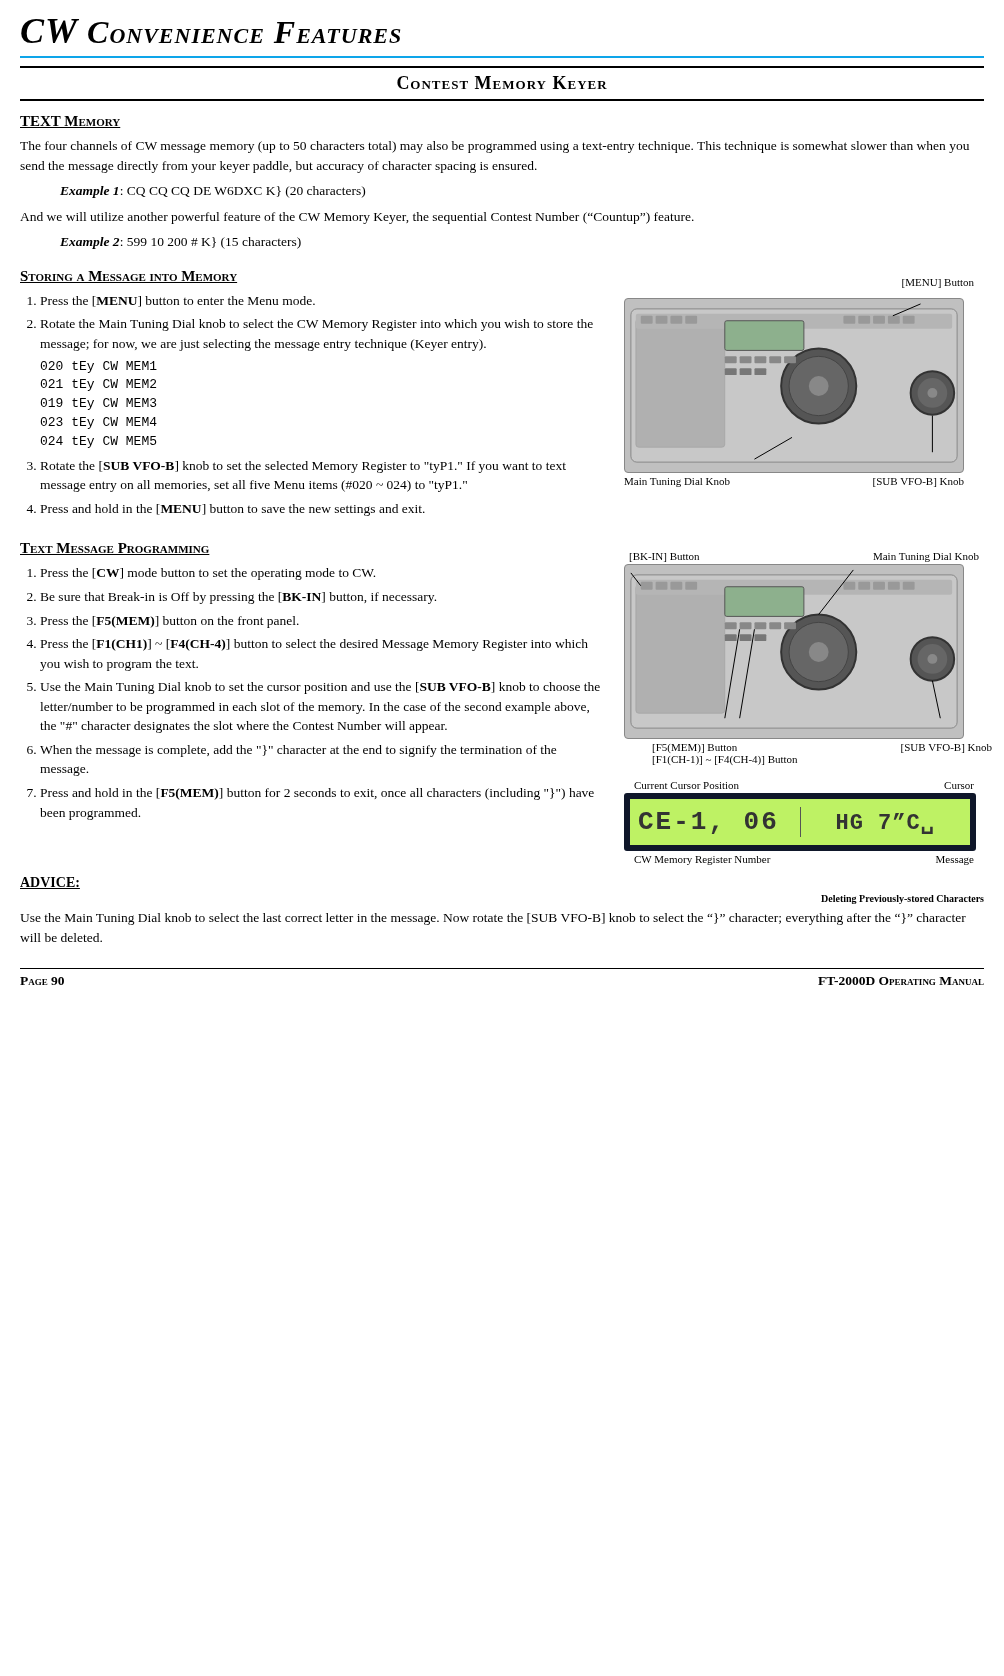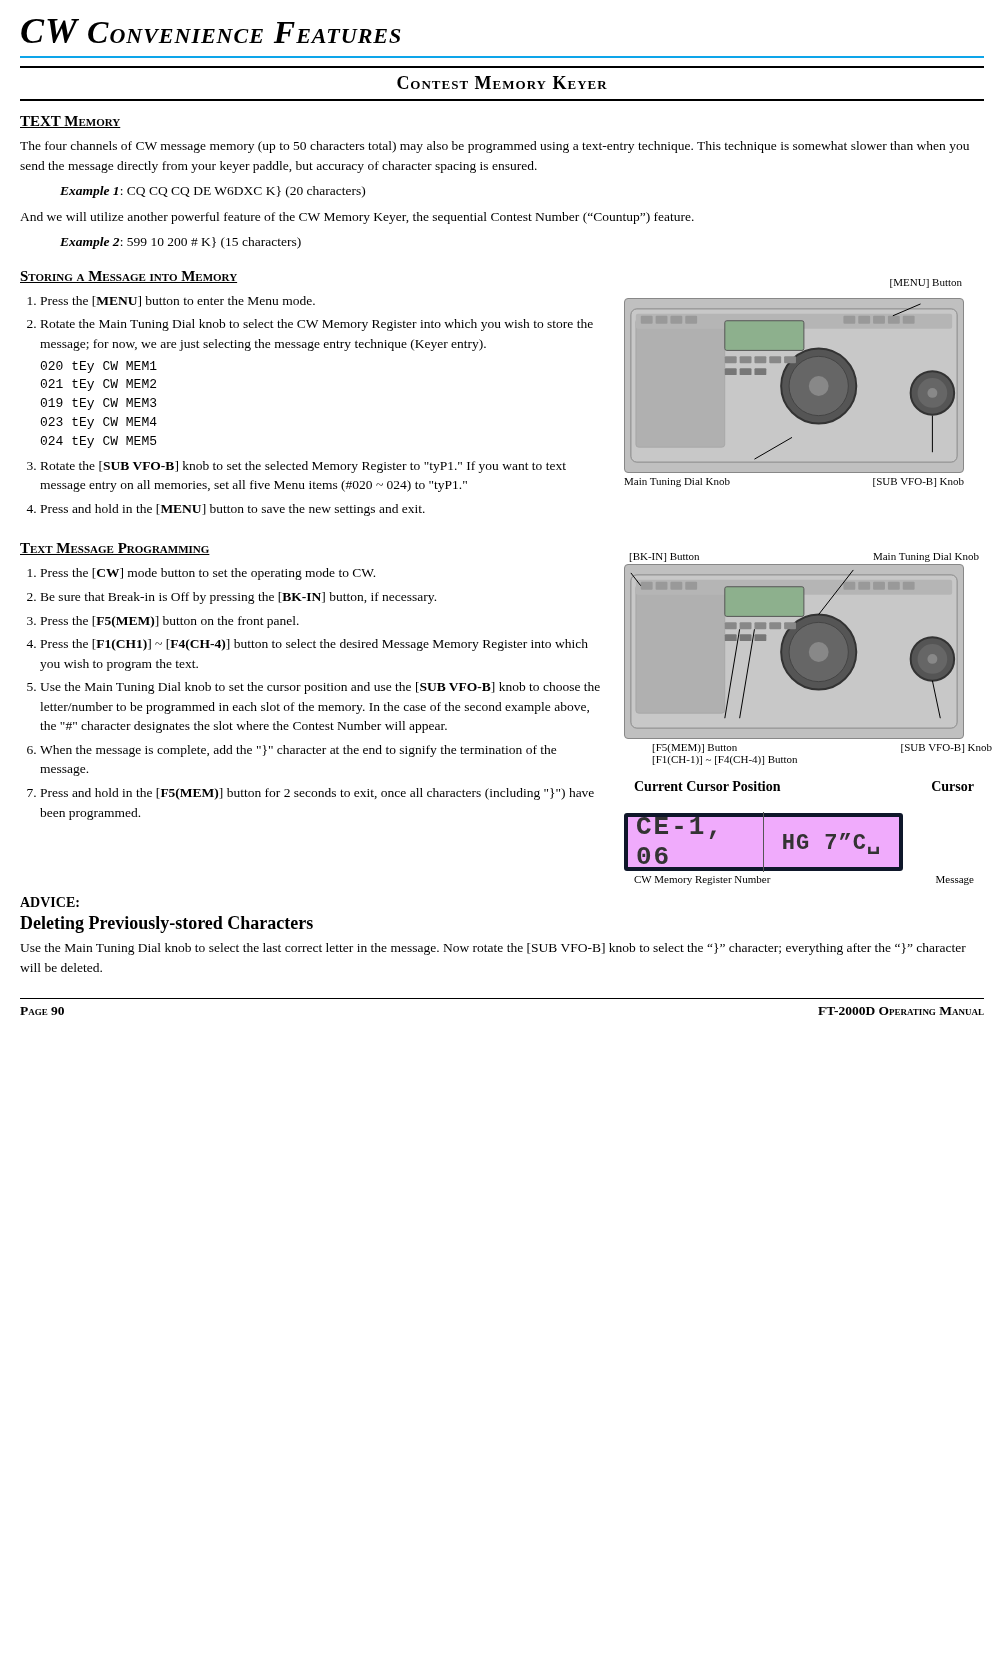--- a/index.html
+++ b/index.html
@@ -75,27 +75,29 @@
       margin-bottom: 4px;
     }
     .mono {
       font-family: 'Courier New', monospace;
       font-size: 13px;
     }
     .advice-title {
       font-size: 14px;
       font-weight: bold;
       font-variant: small-caps;
+      text-decoration: underline;
       margin-top: 2px;
       margin-bottom: 2px;
     }
     .advice-subtitle {
       font-weight: bold;
-      font-size: 18px;
+      font-size: 10px;
       margin-bottom: 4px;
+      text-align: right;
     }
     .footer {
       display: flex;
       justify-content: space-between;
       border-top: 1px solid #000;
       margin-top: 20px;
       padding-top: 4px;
       font-size: 13.5px;
     }
     .footer .page-num {
@@ -160,21 +162,21 @@
       </li>
       <li>
         <span>Press and hold in the [<strong>MENU</strong>] button to save the new settings and exit.</span>
       </li>
     </ol>
   </div>
   <div class="img-col">
 
     <div style="position:relative; margin-top: 30px;">
 
-      <div style="font-size:11px; position:absolute; top:-22px; right:22px;">
+      <div style="font-size:11px; position:absolute; top:-22px; right:10px;">
         <span>[MENU] Button</span>
       </div>
 
       <svg width="340" height="175" viewBox="0 0 340 175" style="border:1px solid #888; border-radius:4px; background:#c0c0c0; display:block;">
 
         <rect x="5" y="10" width="330" height="155" rx="6" fill="#c8c8c8" stroke="#888" stroke-width="1"></rect>
 
         <rect x="10" y="20" width="90" height="130" rx="3" fill="#b0b0b0" stroke="#999" stroke-width="0.5"></rect>
 
         <ellipse cx="195" cy="88" rx="38" ry="38" fill="#555" stroke="#333" stroke-width="2"></ellipse>
@@ -306,26 +308,26 @@
       <div style="display:flex; justify-content:space-between; font-size:11px; margin-top:2px; width:340px;margin-left:28px;">
         <div>
           <div>[F5(MEM)] Button</div>
           <div>[F1(CH-1)] ~ [F4(CH-4)] Button</div>
         </div>
         <div>[SUB VFO-B] Knob</div>
       </div>
 
       <div style="margin-top:14px;">
 
-        <div style="display:flex; justify-content:space-between; font-size:14px; margin-bottom:18px; padding:0 10px;font-weight:bold;">
+        <div style="display:flex; justify-content:space-between; font-size:11px; margin-bottom:2px; padding:0 10px;">
           <span>Current Cursor Position</span>
           <span>Cursor</span>
         </div>
 
-        <div style="background:#f0abfc; border:4px solid #0f172a; border-radius:3px; width:279px; height:58px; display:flex; align-items:center; padding:4px 8px; font-family:'Courier New',monospace;">
+        <div style="background:#bef264; border:6px solid #0f172a; border-radius:3px; width:352px; height:58px; display:flex; align-items:center; padding:4px 8px; font-family:'Courier New',monospace;">
           <div style="font-size:26px; font-weight:bold; color:#333; flex:1; letter-spacing:2px; border-right:1px solid #555; padding-right:8px;">
             <span>CE-1, 06</span>
           </div>
           <div style="font-size:22px; font-weight:bold; color:#333; flex:1; text-align:center; padding-left:8px; letter-spacing:1px;">
             <span>HG 7”C␣</span>
           </div>
         </div>
 
         <div style="display:flex; justify-content:space-between; font-size:11px; margin-top:2px; padding:0 10px;">
           <span>CW  Memory Register Number</span>

